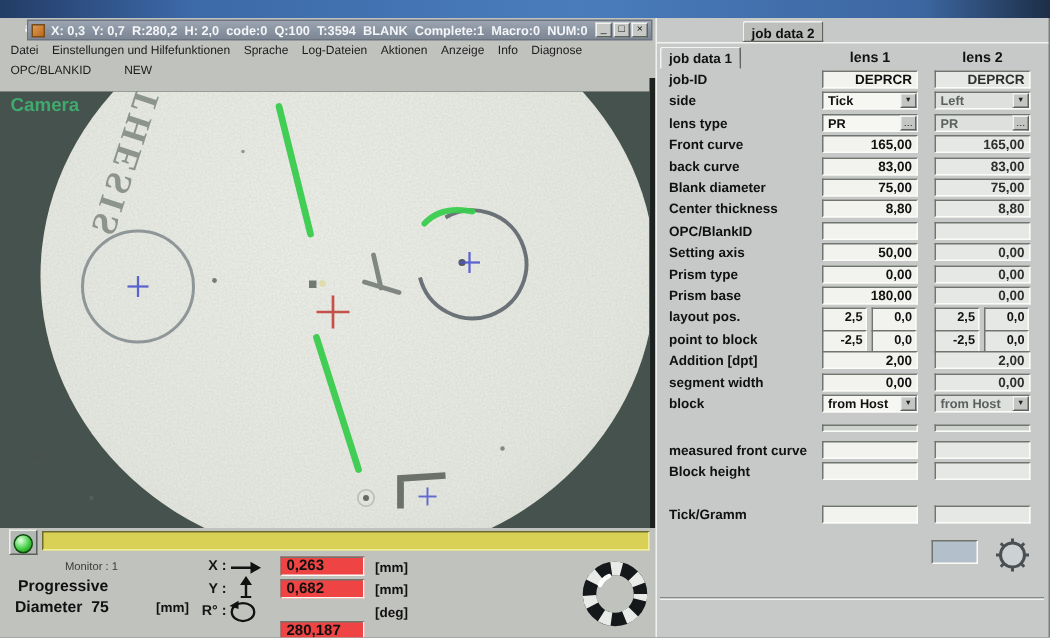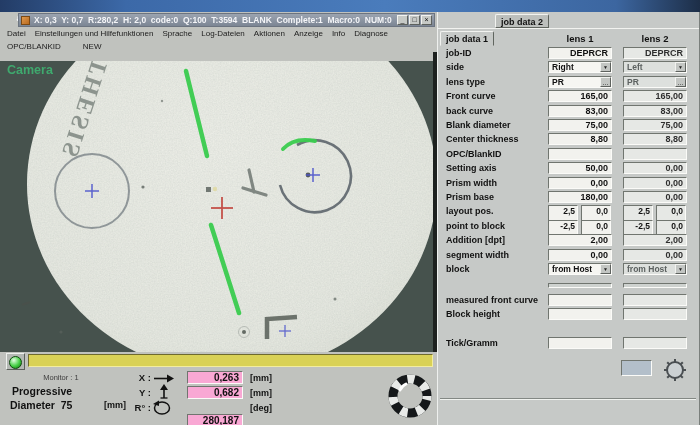--- a/index.html
+++ b/index.html
@@ -42,23 +42,23 @@
   #led .ball{position:absolute;left:2px;top:1.5px;width:13px;height:13px;border-radius:50%;
     background:radial-gradient(circle at 35% 30%,#e2ffe2,#44cf44 55%,#157815 95%);border:1px solid #0c4a0c;}
   #ybar{position:absolute;left:28px;top:2px;width:405px;height:13px;background:#d9d156;
     border:1px solid;border-color:#6e6a2e #f2edA0 #f2eda0 #6e6a2e;}
   #monitor{position:absolute;left:25px;top:21px;width:72px;text-align:center;font-size:7.5px;color:#3d3d3d;white-space:pre;}
   #progressive{position:absolute;left:12px;top:33px;font-size:10.5px;font-weight:bold;color:#111;}
   #diameter{position:absolute;left:10px;top:47px;font-size:10.5px;font-weight:bold;color:#111;white-space:pre;}
   #diam-unit{position:absolute;left:104px;top:48px;font-size:9px;font-weight:bold;color:#111;}
   .axlabel{position:absolute;width:26px;text-align:right;font-size:9.5px;font-weight:600;color:#151515;white-space:pre;}
   .axicon{position:absolute;}
-  .sfld{position:absolute;left:187px;width:56px;height:13px;background:#f9a8d4;
+  .sfld{position:absolute;left:187px;width:56px;height:13px;background:#ef4444;
     border:1px solid;border-color:#70756f #fbfbf8 #fbfbf8 #70756f;
-    font-size:10px;font-weight:bold;color:#111;text-align:right;padding:0 3px;line-height:11px;}
+    font-size:10px;font-weight:bold;color:#111;padding:0 3px;line-height:11px;}
   .sunit{position:absolute;left:250px;font-size:9px;font-weight:bold;color:#111;}
   #blockring{position:absolute;left:387px;top:21px;}
 
   
   #panel{position:absolute;left:437px;top:12px;width:263px;height:413px;background:#c6c9c7;
     border-left:1px solid #eef0ee;border-right:1px solid #7a7f7c;}
   .tab{position:absolute;height:15px;font-size:9px;font-weight:bold;color:#111;text-align:center;line-height:15px;
     background:#c6c9c7;border:1px solid;border-color:#f2f3f0 #60655f #c6c9c7 #f2f3f0;border-radius:2px 2px 0 0;}
   #tab2{background:#bcbfbc;border-bottom-color:#60655f;height:14px;}
   #paneltopline{position:absolute;left:0;top:16px;width:100%;border-top:1px solid #f2f3f0;}
@@ -238,21 +238,21 @@
 
     <div class="prow" style="top:35px">
       <div class="plabel">job-ID</div>
       <div class="fld f1">DEPRCR</div>
       <div class="fld f2 l2">DEPRCR</div>
     </div>
 
     <div class="prow" style="top:49px">
       <div class="plabel">side</div>
       <div class="drop f1">
-        <span class="dtext">Right</span>
+        <span class="dtext">Tick</span>
         <button class="dbtn">▼</button>
       </div>
       <div class="drop f2 l2">
         <span class="dtext">Left</span>
         <button class="dbtn">▼</button>
       </div>
     </div>
 
     <div class="prow" style="top:64px">
       <div class="plabel">lens type</div>
@@ -296,21 +296,21 @@
       <div class="fld f2 l2"></div>
     </div>
 
     <div class="prow" style="top:150px">
       <div class="plabel">Setting axis</div>
       <div class="fld f1">50,00</div>
       <div class="fld f2 l2">0,00</div>
     </div>
 
     <div class="prow" style="top:165px">
-      <div class="plabel">Prism width</div>
+      <div class="plabel">Prism type</div>
       <div class="fld f1">0,00</div>
       <div class="fld f2 l2">0,00</div>
     </div>
 
     <div class="prow" style="top:179px">
       <div class="plabel">Prism base</div>
       <div class="fld f1">180,00</div>
       <div class="fld f2 l2">0,00</div>
     </div>
 

